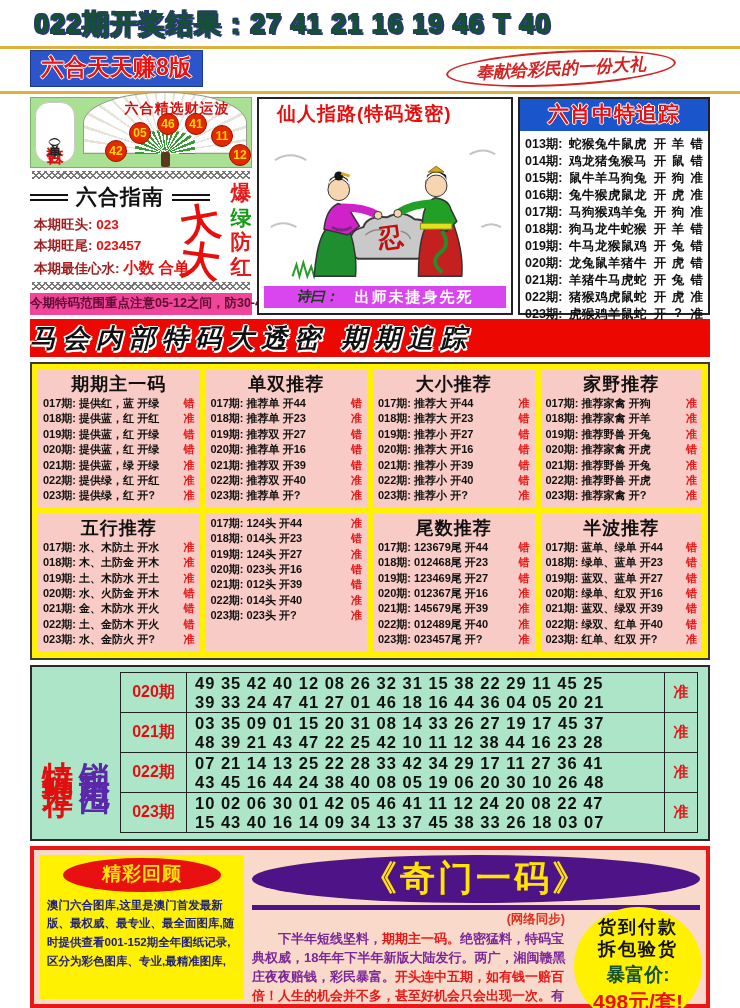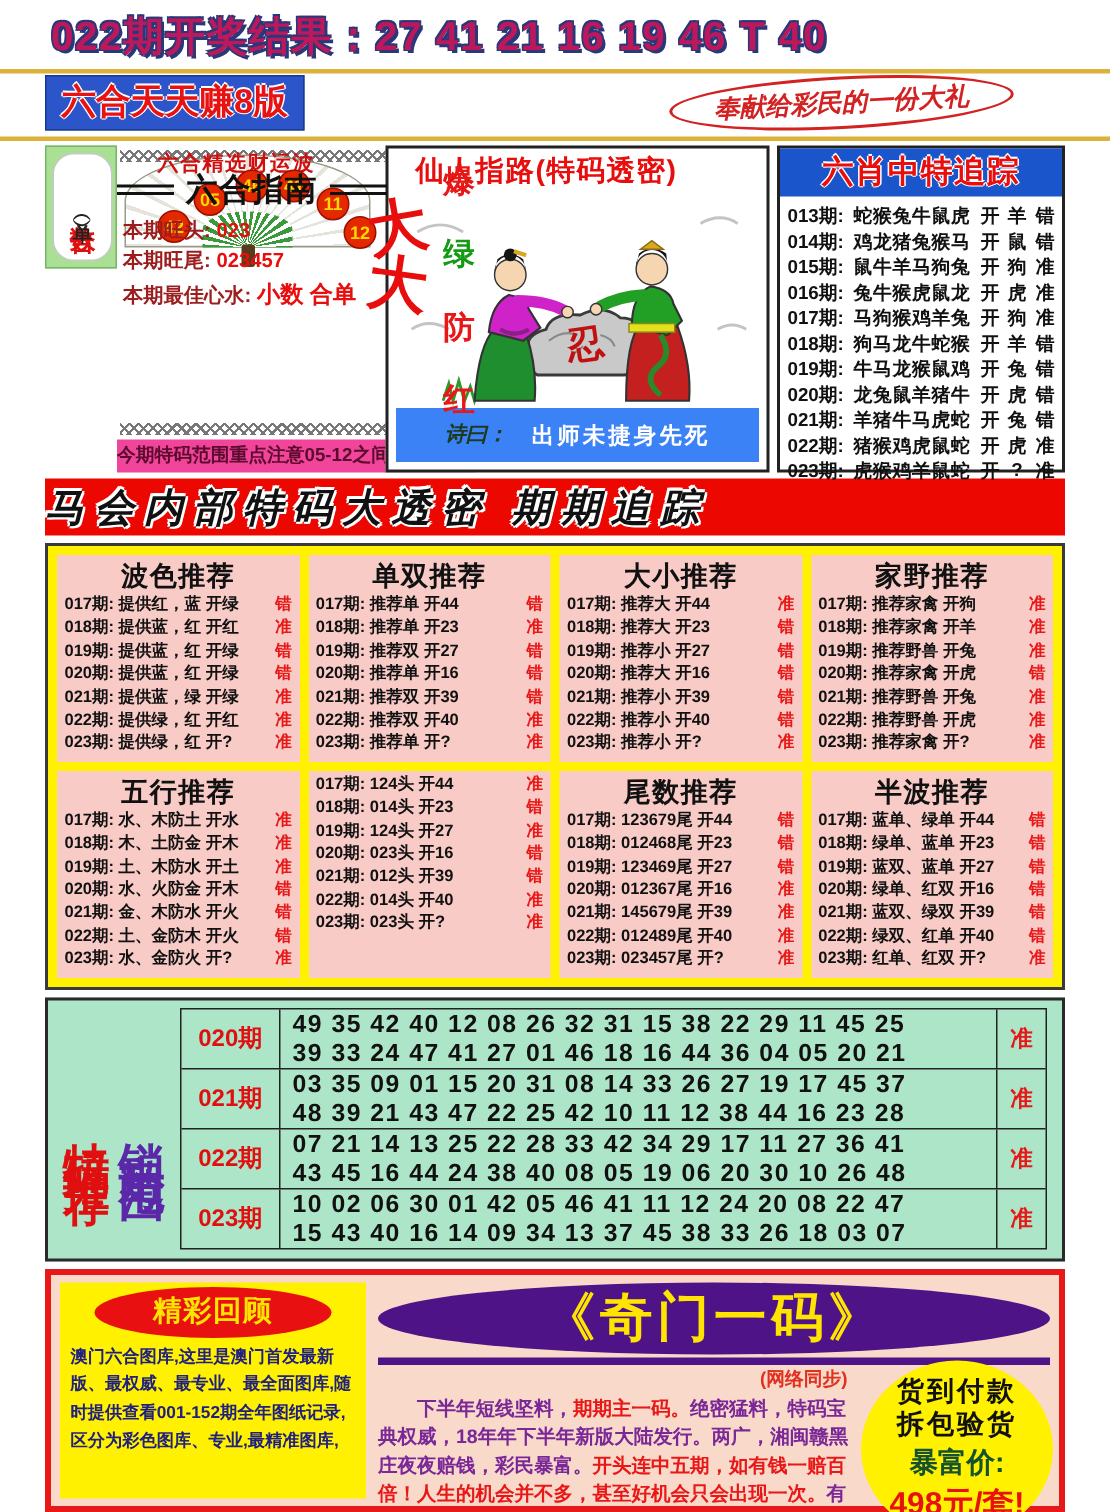--- a/index.html
+++ b/index.html
@@ -7,38 +7,38 @@
   body {
     height:1008px; overflow:hidden; background:#ffffff;
     font-family:"Liberation Sans","DejaVu Sans",sans-serif;
   }
   .c-red   { color:#e81818; }
   .c-green { color:#159a15; }
   .c-purple{ color:#7a2898; }
 
   
   .result-line {
-    margin:6px 0 0 34px; font-size:27px; font-weight:900; color:#be185d;
+    margin:6px 0 0 34px; font-size:27px; font-weight:900; color:#14532d;
     text-shadow:2px 2px 0 #283878,-1px -1px 0 #283878,1px -1px 0 #283878,-1px 1px 0 #283878;
     letter-spacing:1px; white-space:nowrap;
   }
   .gold-line { height:3px; background:#dcb23a; margin-top:4px; }
   .head-row2 { display:flex; align-items:center; justify-content:space-between; padding:4px 34px 4px 30px; height:38px; }
   .brand-box {
     background:#2b55c8; color:#e81212; font-size:23px; font-weight:900; padding:1px 10px 3px;
     text-shadow:1px 0 #fff,-1px 0 #fff,0 1px #fff,0 -1px #fff; border:1px solid #1a3a90;
   }
   .gift-ellipse {
     border:2px solid #d22222; border-radius:50%; padding:4px 28px; transform:rotate(-3deg);
     color:#d22222; font-size:17px; font-weight:bold; font-style:italic; white-space:nowrap; margin-right:30px;
   }
 
   
   .main-row { display:flex; gap:5px; margin:3px 30px 0; height:218px; }
-  .col-left { width:222px; display:flex; flex-direction:row; }
+  .col-left { width:222px; display:flex; flex-direction:column; }
   .col-mid  { width:256px; border:2px solid #222; background:#fff; display:flex; flex-direction:column; }
   .col-right{ flex:1; border:2px solid #222; background:#fff; display:flex; flex-direction:column; }
 
   
   .fan-box { height:82px; background:#a9e093; border:1px solid #79b36a; display:flex; }
   .side-label { width:40px; display:flex; flex-direction:column; align-items:center; justify-content:center;
     background:#fff; border-radius:14px; margin:4px 2px 4px 4px; border:1px solid #c8c8c8; }
   .sl-main { writing-mode:vertical-rl; text-orientation:upright; color:#e01010; font-weight:900; font-size:17px; line-height:1; }
   .sl-sub  { writing-mode:vertical-rl; text-orientation:upright; color:#222; font-weight:900; font-size:13px; line-height:1; }
   .fan-area { position:relative; flex:1; }
@@ -82,21 +82,21 @@
   .da:nth-of-type(2){ transform:rotate(8deg); }
   .side-col { position:absolute; right:0; top:0; bottom:2px; width:22px; display:flex; flex-direction:column;
     justify-content:space-between; align-items:center; }
   .sc { font-size:21px; font-weight:900; line-height:1; }
   .notice-bar { background:#f0459a; color:#5c0a2e; font-size:12.5px; font-weight:900; text-align:center;
     padding:2px 0 3px; white-space:nowrap; }
 
   
   .mid-title { color:#e80e0e; font-size:19px; font-weight:900; padding:2px 18px 0; letter-spacing:1px; }
   .cartoon { flex:1; margin:1px 4px; }
-  .poem-bar { margin:0 5px 5px; background:#3b82f6; height:36px; display:flex; align-items:center; justify-content:center; gap:16px; }
+  .poem-bar { margin:0 5px 5px; background:#d946ef; height:22px; display:flex; align-items:center; justify-content:center; gap:16px; }
   .poem-label { color:#1d3a1d; font-size:14px; font-weight:900; font-style:italic; }
   .poem-text { color:#ffffff; font-size:15px; font-weight:900; letter-spacing:2px; }
 
   
   .z-header { background:#1a55cc; text-align:center; padding:1px 0 3px; }
   .z-title { color:#e80e0e; font-size:21px; font-weight:900; letter-spacing:1px;
     text-shadow:1px 0 #fff,-1px 0 #fff,0 1px #fff,0 -1px #fff; }
   .z-zig { height:5px; margin:2px 6px;
     background-image:repeating-linear-gradient(45deg,#888 0 1.5px,transparent 1.5px 4px); }
   .z-rows { flex:1; padding:1px 5px 2px; display:flex; flex-direction:column; justify-content:space-between; }
@@ -367,21 +367,21 @@
       </div>
   </div>
 </div>
 
 <div class="red-banner">
   <span>马会内部特码大透密 期期追踪</span>
 </div>
 
 <div class="rec-section">
   <div class="rec-box">
-    <div class="rec-title">波色推荐</div>
+    <div class="rec-title">期期主一码</div>
     <div>
 
     <div class="rec-row">
           <span class="rec-text">017期: 提供红，蓝 开绿</span>
           <span class="rec-verdict">错</span>
         </div>
         <div class="rec-row">
           <span class="rec-text">018期: 提供蓝，红 开红</span>
           <span class="rec-verdict">准</span>
         </div>

